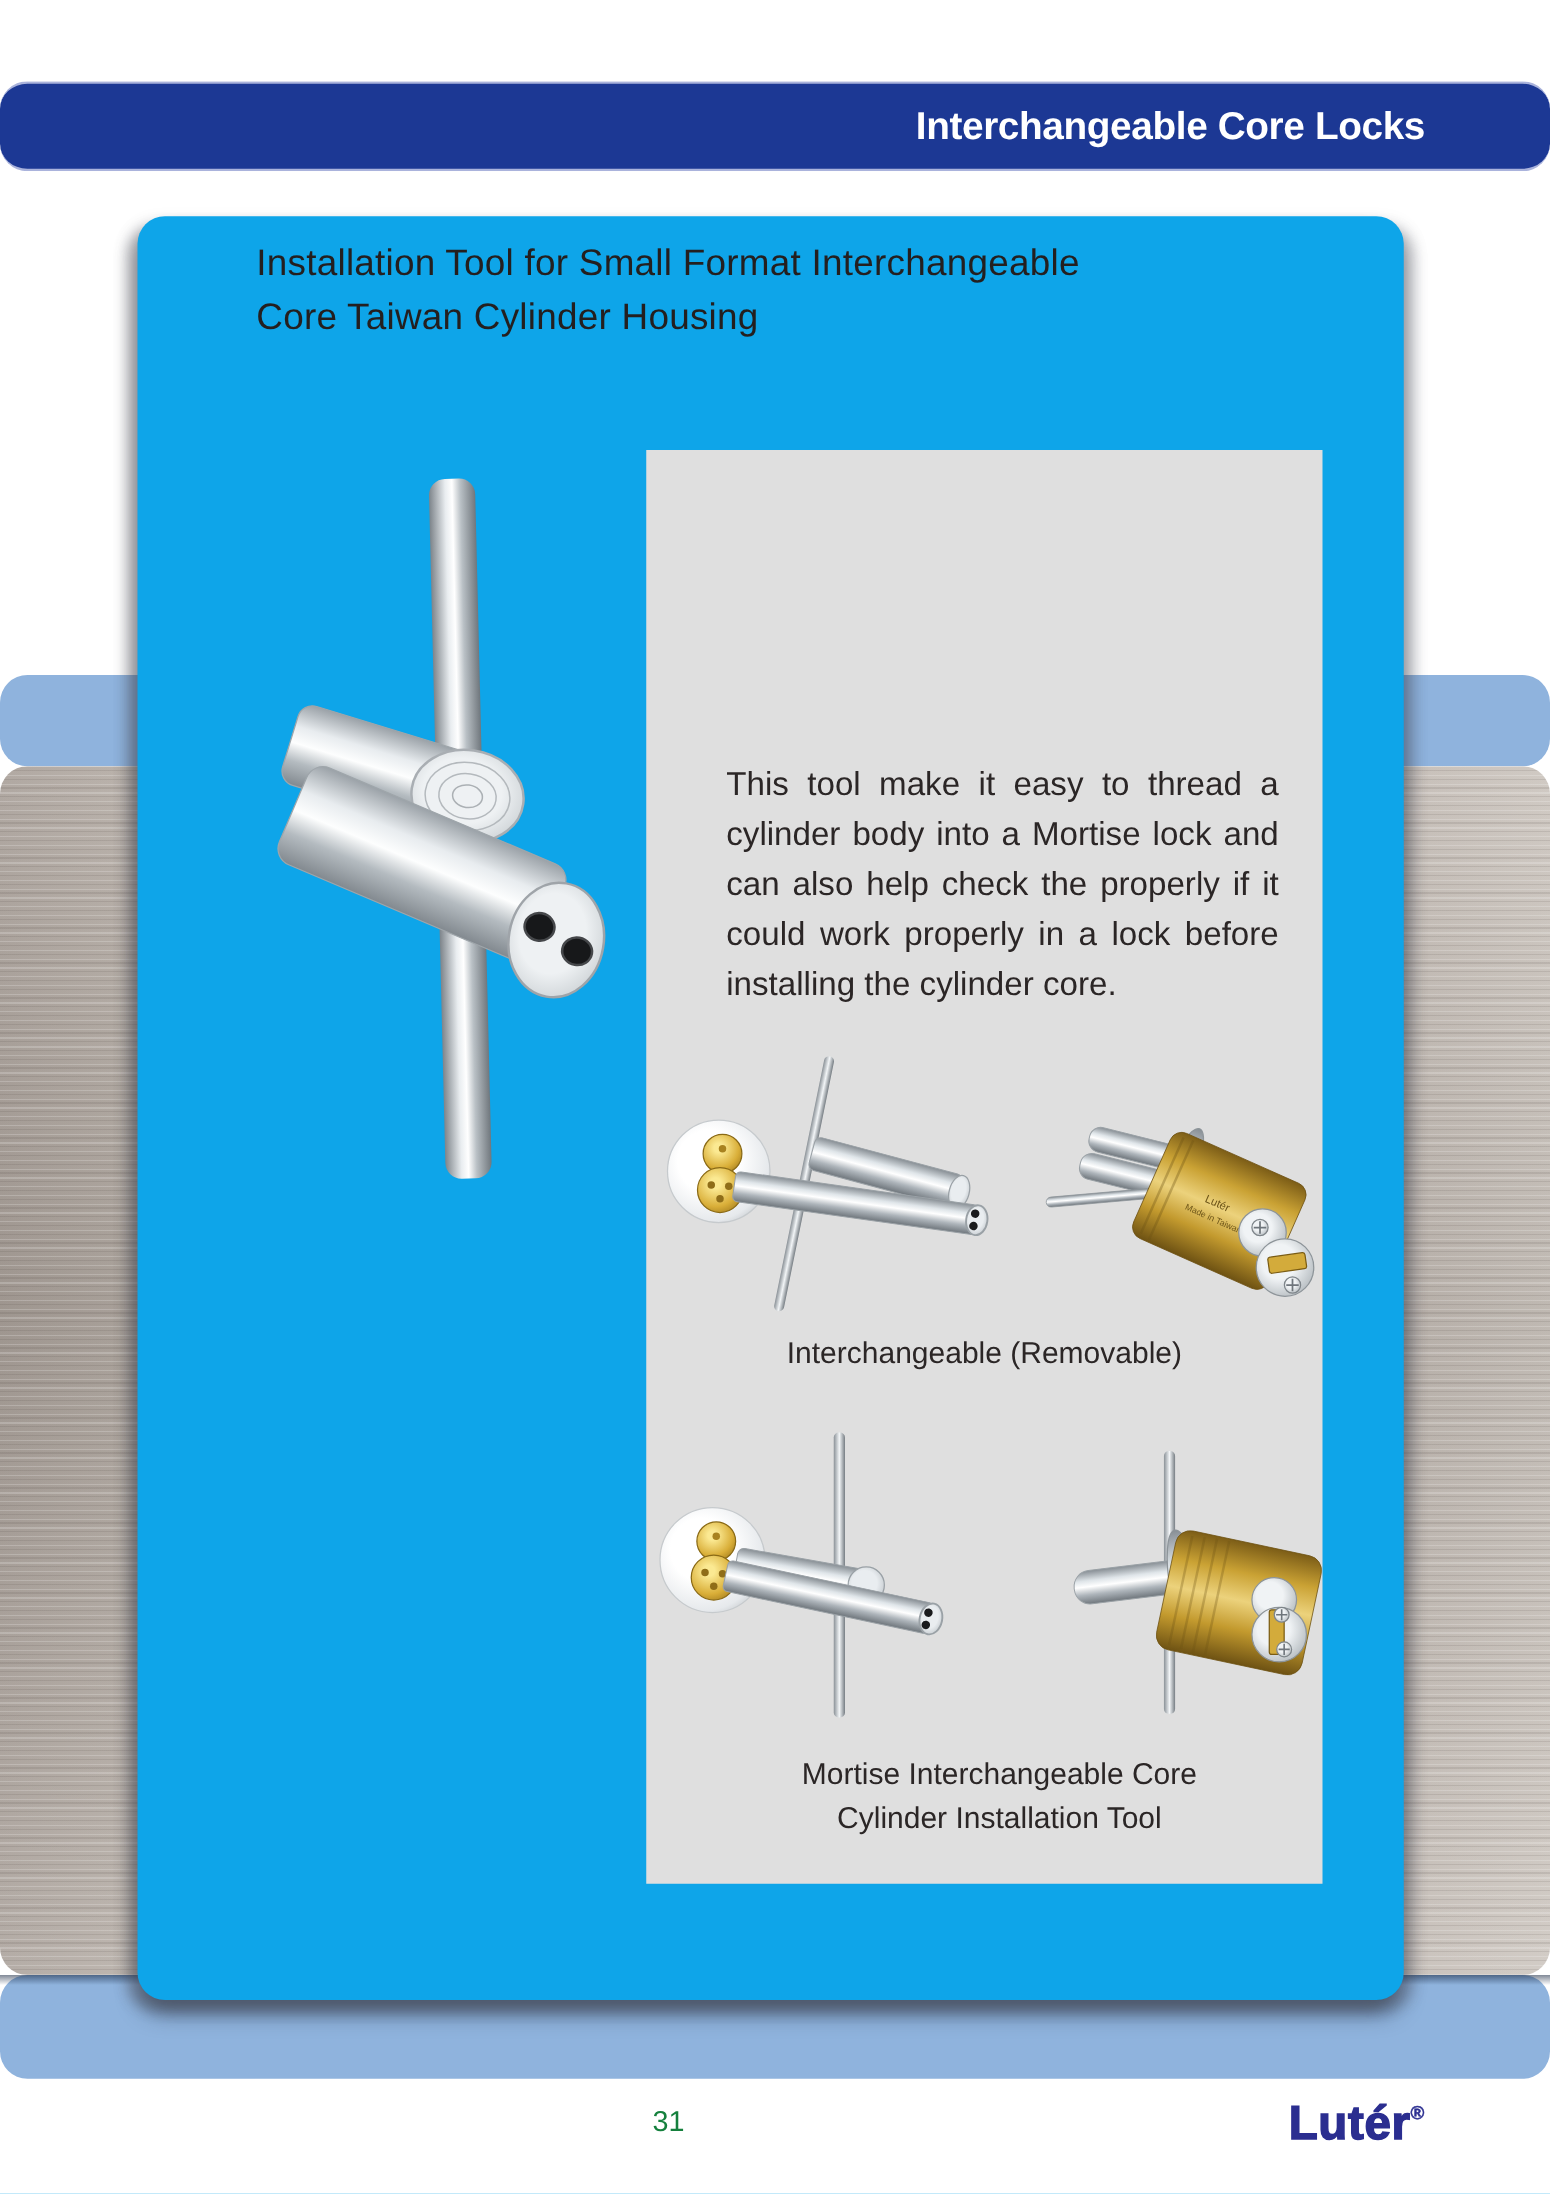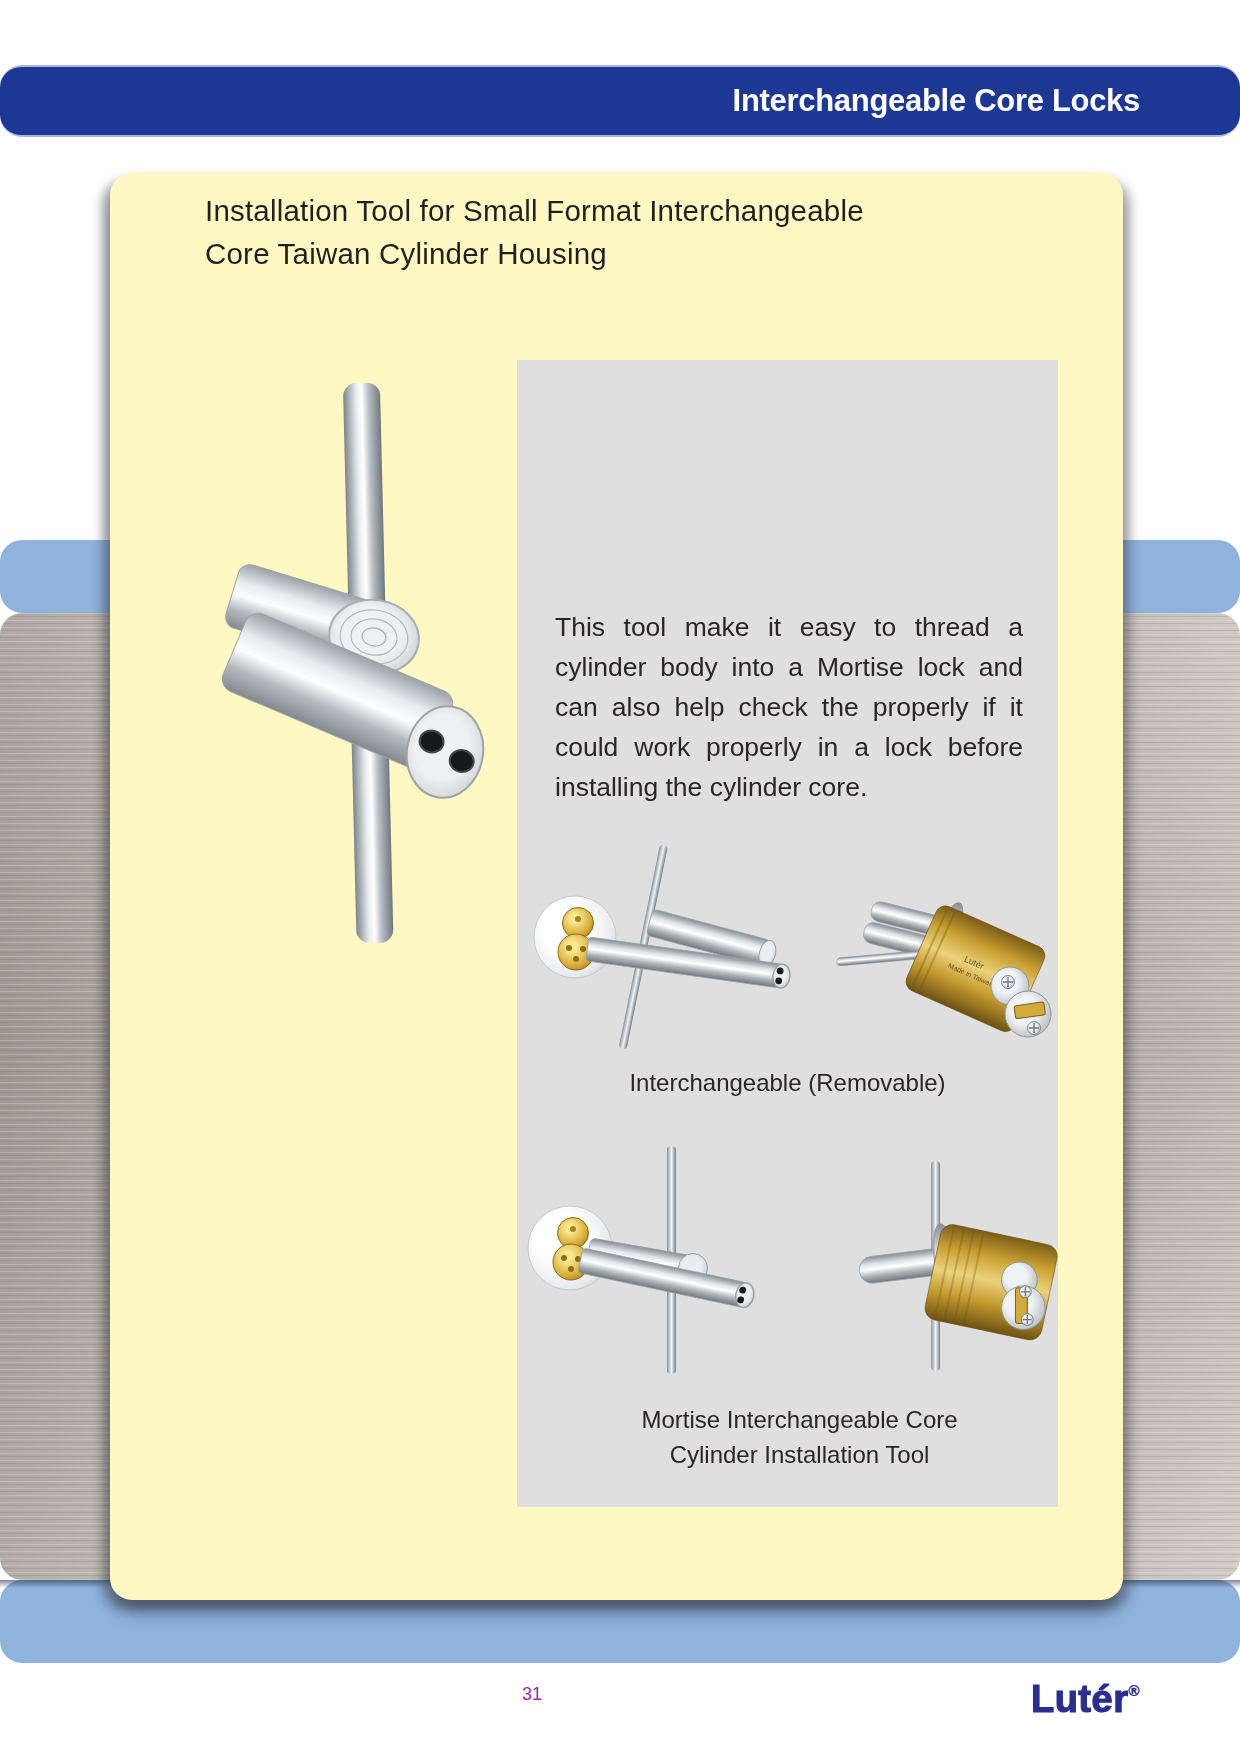--- a/index.html
+++ b/index.html
@@ -32,55 +32,55 @@
       linear-gradient(180deg, rgba(255,255,255,.10), rgba(0,0,0,.06) 45%, rgba(255,255,255,.14)),
       linear-gradient(90deg,#a89f98 0%,#bfb7af 18%,#b1a8a1 38%,#c9c2bb 62%,#b6ada6 80%,#cbc4bd 100%);
   }
   .stripe-bottom{left:0;top:1580px;width:1240px;height:83px;background:var(--stripe-blue,#8fb3dd);z-index:0;}
   .stripe-bottom::before{
     content:"";position:absolute;left:0;top:0;width:100%;height:8px;
     background:linear-gradient(180deg, rgba(25,40,65,.55), rgba(25,40,65,0));
   }
   
   .page-card{
-    left:110px;top:173px;width:1013px;height:1427px;background:#fef9c3;z-index:2;
+    left:110px;top:173px;width:1013px;height:1427px;background:#0ea5e9;z-index:2;
     box-shadow:-8px 8px 10px rgba(70,70,78,.38), 8px 8px 10px rgba(70,70,78,.28), 0 12px 16px rgba(40,50,70,.5);
   }
   .card-title{
     position:absolute;left:95px;top:16px;
     font-size:29.5px;line-height:43px;color:#241f1f;letter-spacing:0.2px;
   }
   .card-title span{display:block;}
   
   .tool-photo{position:absolute;left:88px;top:175px;width:318px;height:605px;}
   
   .content-panel{
     position:absolute;left:407px;top:187px;width:541px;height:1147px;
     background:var(--panel-gray,#dfdfdf);
   }
   .description{
     position:absolute;left:38px;top:247px;width:468px;
     font-size:26.5px;line-height:40px;color:var(--text-dark,#2b2626);
   }
-  .jline{text-align:justify;text-align-last:justify;}
+  .jline{text-align:justify;text-align-last:justify;margin-left:26px;}
   .jline-last{text-align-last:left;}
   .caption{
     position:absolute;left:0;width:100%;text-align:center;
     font-size:24px;color:var(--text-dark,#2b2626);
   }
   .caption-removable{top:708px;line-height:30px;text-align:center;}
   .caption-mortise{top:1042px;line-height:35px;}
   .caption-mortise span{display:block;padding-left:24px;}
   .panel-img{position:absolute;}
   .img-a{left:8px;top:485px;width:275px;height:215px;}
   .img-b{left:315px;top:520px;width:235px;height:180px;}
   .img-c{left:8px;top:780px;width:275px;height:245px;}
   .img-d{left:315px;top:780px;width:233px;height:250px;}
   
-  .page-number{left:522px;top:1684px;font-size:18px;color:#a21caf;z-index:3;}
+  .page-number{left:522px;top:1684px;font-size:23px;color:#15803d;z-index:3;}
   .brand-logo{
     right:100px;top:1678px;z-index:3;color:var(--logo-blue,#2b2e90);
     font-size:38px;font-weight:bold;letter-spacing:0.5px;
     -webkit-text-stroke:1.2px var(--logo-blue,#2b2e90);
   }
   .brand-logo .rmark{font-size:15px;vertical-align:16px;-webkit-text-stroke:0.4px var(--logo-blue,#2b2e90);}
 </style>
 </head>
 <body>
 

